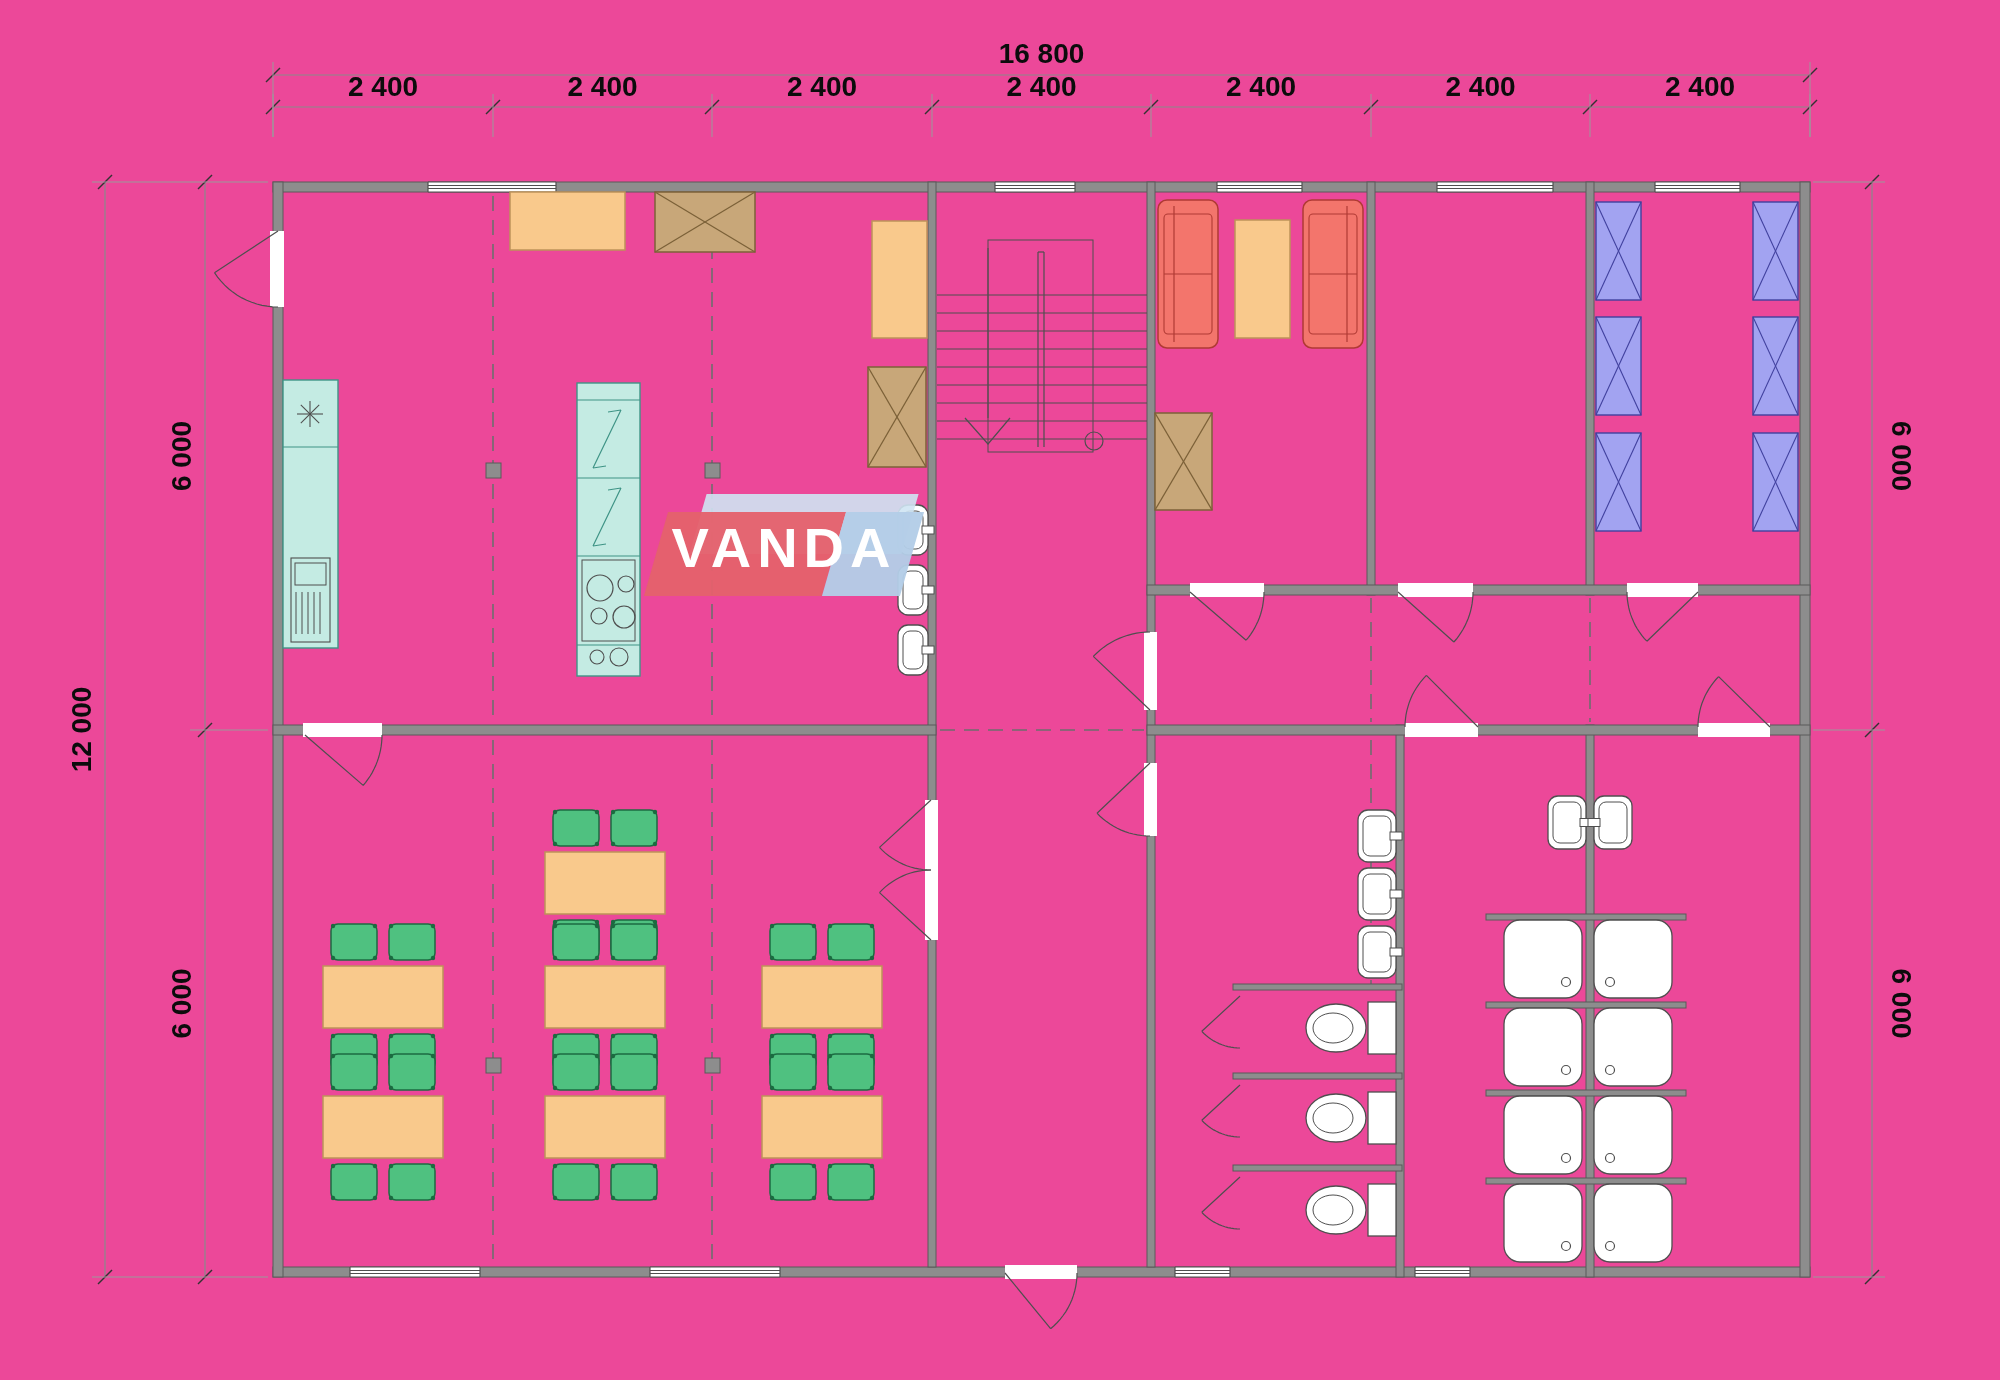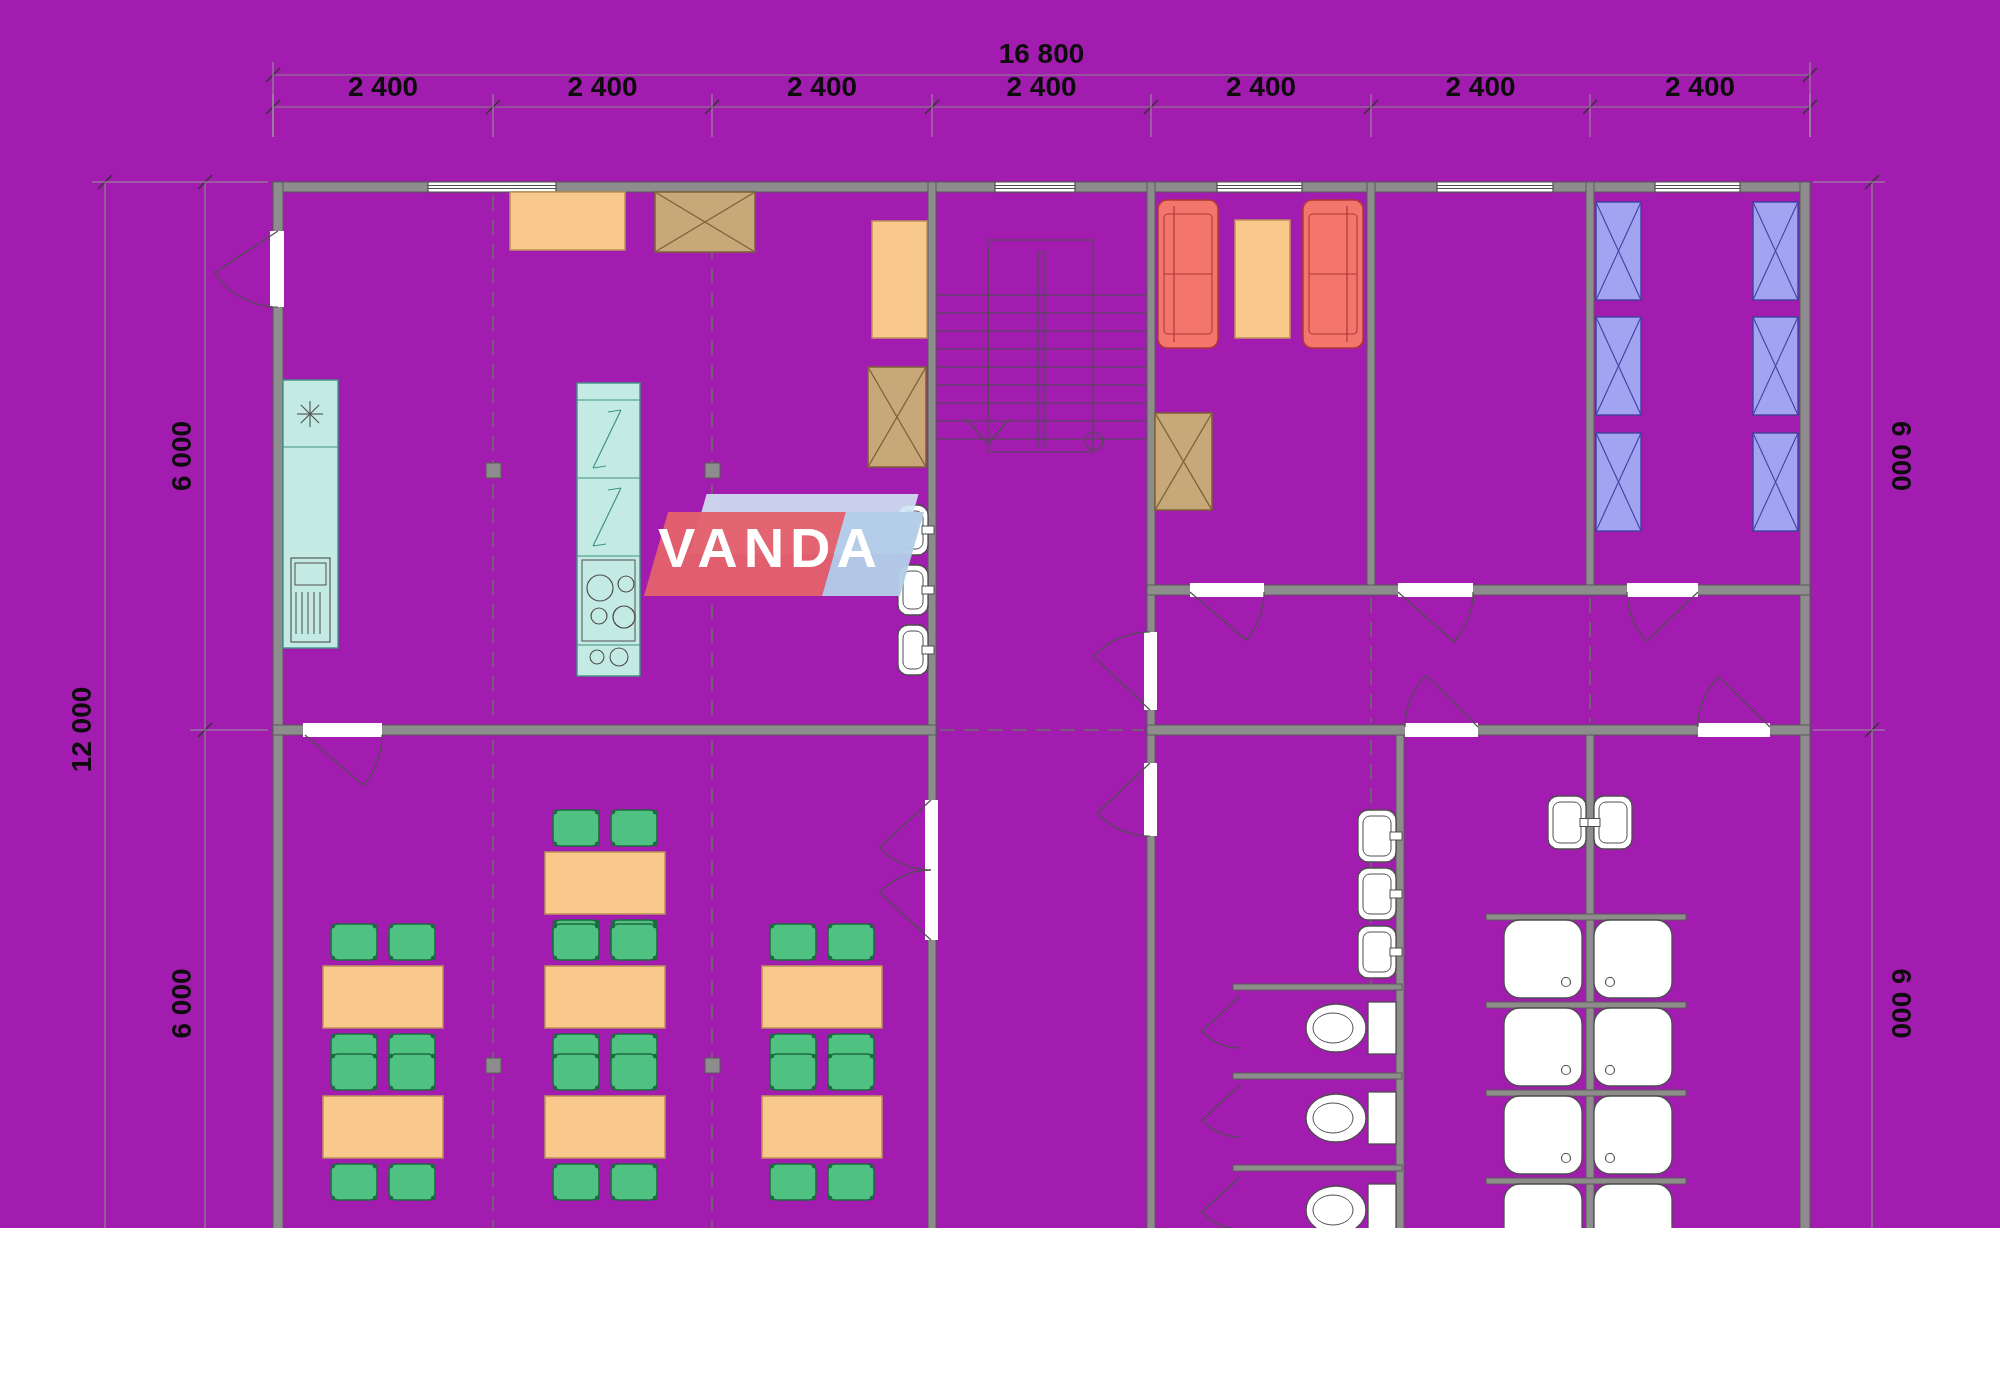--- a/index.html
+++ b/index.html
@@ -1,27 +1,27 @@
 <!DOCTYPE html>
 <html style="--wall: #8d8d8d; --wall-edge: #5a5a5a; --line: #4f4f4f; --grid: #6e6e6e; --dim: #8a8a8a; --dim-text: #0c0c0c; --teal: #c4ebe3; --teal-edge: #3f9486; --orange: #f9c98c; --orange-edge: #bd9259; --brown: #c8a779; --brown-edge: #7c6138; --green: #4fc180; --green-edge: #1c6b41; --red: #f3756c; --red-edge: #b03a34; --blue: #a2a3f1; --blue-edge: #41419e; --logo-red: #e4616c; --logo-blue-light: #cfe4f3; --logo-blue: #b3cde7; --logo-text: #ffffff;"><head>
 <meta charset="utf-8">
 <style>
   html,body{margin:0;padding:0;background:#fff;}
-  .stage{position:relative;width:2000px;height:1228px;background:#a21caf;overflow:hidden;
+  .stage{position:relative;width:2000px;height:1380px;background:#ec4899;overflow:hidden;
          font-family:"Liberation Sans",sans-serif;text-decoration:underline;}
   svg{position:absolute;left:0;top:0;}
   .logo{position:absolute;left:652px;top:494px;width:262px;height:106px;}
   .logo-block{position:absolute;}
   .logo-back{left:46px;top:0;width:212px;height:60px;background:var(--logo-blue-light);
              transform:skewX(-16deg);opacity:.9;}
   .logo-red{left:4px;top:18px;width:178px;height:84px;background:var(--logo-red);
             transform:skewX(-16deg);opacity:.96;}
   .logo-blue{left:182px;top:18px;width:78px;height:84px;background:var(--logo-blue);
              transform:skewX(-16deg);opacity:.96;}
-  .logo-text{position:absolute;left:6px;top:26px;width:252px;text-align:left;
+  .logo-text{position:absolute;left:6px;top:26px;width:252px;text-align:center;
              font-weight:800;font-size:56px;line-height:56px;color:var(--logo-text);
              letter-spacing:6px;font-family:"Liberation Sans",sans-serif;}
 </style>
 </head>
 <body>
 
 <div class="stage">
   <svg id="plan" width="2000" height="1380" viewBox="0 0 2000 1380">
       <g>
         <line x1="493" y1="196" x2="493" y2="720" stroke="#6e6e6e" stroke-width="1.6" stroke-dasharray="15 9"></line>

